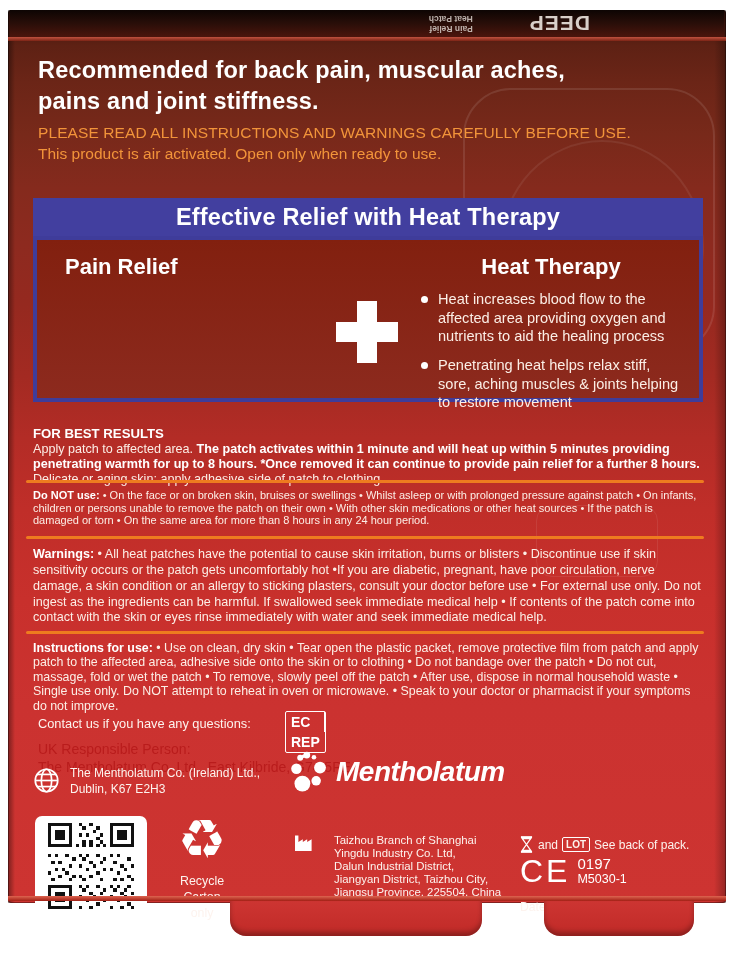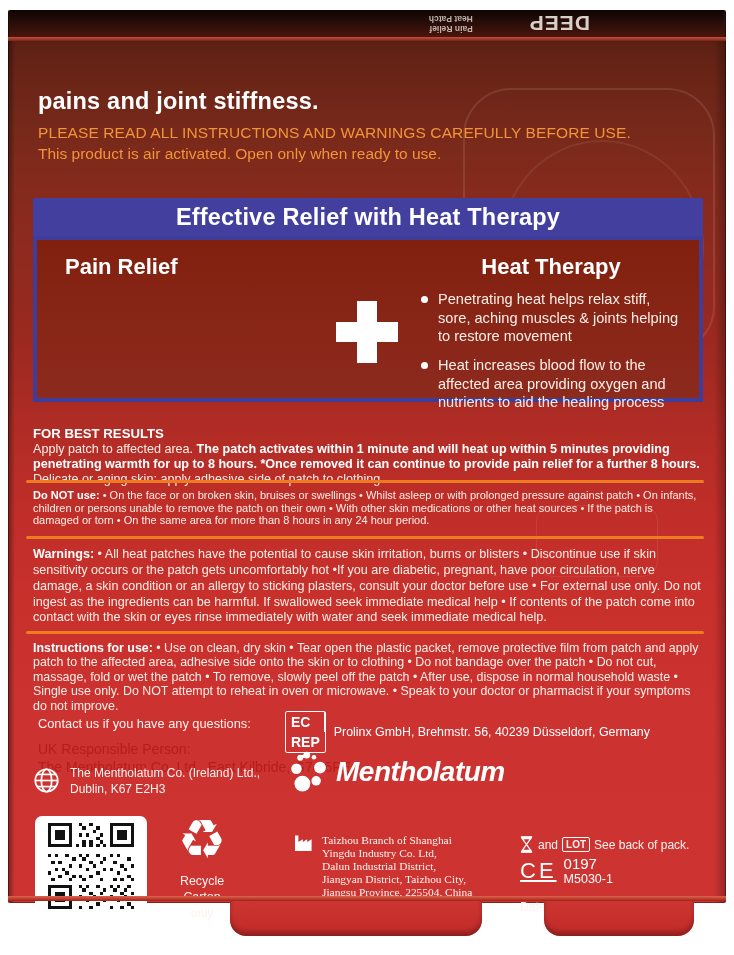--- a/index.html
+++ b/index.html
@@ -67,27 +67,27 @@
   .globe{position:absolute;left:25px;top:757px;width:27px;height:27px;}
   .logo{position:absolute;left:282px;top:740px;display:flex;align-items:center;color:#fff;}
   .logo-word{font-size:28px;font-weight:bold;font-style:italic;letter-spacing:-.5px;margin-left:8px;}
   
   .qr{position:absolute;left:27px;top:806px;width:112px;height:100px;background:#fff;border-radius:7px;padding:7px;box-sizing:border-box;}
   .qr svg{width:100%;height:100%;}
   .recycle{position:absolute;left:148px;top:800px;width:92px;text-align:center;color:#fdf3ee;}
   .recycle .glyph{font-family:"DejaVu Sans",sans-serif;font-size:54px;line-height:60px;color:#fff;}
   .recycle .cap{font-size:12.4px;line-height:1.28;margin-top:4px;}
   .factory-icon{position:absolute;left:286px;top:823px;width:22px;height:19px;}
-  .mfg{position:absolute;left:314px;top:824px;color:#fdf3ee;font-size:11.4px;line-height:1.13;font-family:Liberation Serif, serif;}
+  .mfg{position:absolute;left:326px;top:824px;color:#fdf3ee;font-size:11.4px;line-height:1.13;}
   .store{position:absolute;left:314px;top:890px;color:#fdf3ee;font-size:12.2px;}
   .lot-line{position:absolute;left:512px;top:826px;display:flex;align-items:center;color:#fdf3ee;font-size:12px;}
   .hourglass{width:13px;height:17px;margin-right:5px;}
   .lot-box{border:1.5px solid #fff;border-radius:2px;font-size:10px;font-weight:bold;padding:1px 3px;margin:0 4px;}
   .ce-block{position:absolute;left:512px;top:843px;display:flex;color:#fff;}
-  .ce-mark{font-size:22px;line-height:36px;letter-spacing:3px;text-decoration:underline;}
+  .ce-mark{font-size:32px;line-height:36px;letter-spacing:3px;}
   .ce-nums{margin-left:7px;padding-top:2px;}
   .ce-num{font-size:15px;line-height:17px;}
   .ce-model{font-size:12.5px;line-height:15px;}
   .date{position:absolute;left:512px;top:890px;color:#fdf3ee;font-size:12.2px;}
   
   .edge-line{position:absolute;left:0;top:886px;width:718px;height:5px;background:linear-gradient(180deg,#dd6450,#a32015);}
   .tab{position:absolute;top:891px;height:35px;background:linear-gradient(180deg,#cd3532,#c02a27);border-radius:0 0 16px 16px;box-shadow:inset 0 -4px 5px rgba(0,0,0,.28);}
   .tab-left{left:222px;width:252px;}
   .tab-right{left:536px;width:150px;}
 </style>
@@ -110,21 +110,21 @@
       </div>
     </div>
     <div class="flap-edge"></div>
 
     <div class="diecut-rect"></div>
     <div class="diecut-oval"></div>
     <div class="diecut-tab"></div>
     <div class="crease-v"></div>
 
     <div class="headline">
-      <br>
+      <span>Recommended for back pain, muscular aches,</span><br>
       <span>pains and joint stiffness.</span>
     </div>
 
     <div class="orange-note">
       <span class="caps">PLEASE READ ALL INSTRUCTIONS AND WARNINGS CAREFULLY BEFORE USE.</span><br>
       <span>This product is air activated. Open only when ready to use.</span>
     </div>
 
     <div class="banner">Effective Relief with Heat Therapy</div>
 
@@ -132,25 +132,25 @@
       <div class="col-left">
         <h2>Pain Relief</h2>
       </div>
       <div class="plus-wrap">
         <div class="plus"></div>
       </div>
       <div class="col-right">
         <h2>Heat Therapy</h2>
         <div class="bullet">
           <span class="dot"></span>
-          <span>Penetrating heat helps relax stiff, sore, aching muscles &amp; joints helping to restore movement</span>
+          <span>Heat increases blood flow to the affected area providing oxygen and nutrients to aid the healing process</span>
         </div>
         <div class="bullet">
           <span class="dot"></span>
-          <span>Heat increases blood flow to the affected area providing oxygen and nutrients to aid the healing process</span>
+          <span>Penetrating heat helps relax stiff, sore, aching muscles &amp; joints helping to restore movement</span>
         </div>
       </div>
     </div>
 
     <div class="sec sec-best">
       <span class="h">FOR BEST RESULTS</span>
       <span>Apply patch to affected area. </span><b>The patch activates within 1 minute and will heat up within 5 minutes providing penetrating warmth for up to 8 hours.  *Once removed it can continue to provide pain relief for a further 8 hours.</b>
       <div>Delicate or aging skin: apply adhesive side of patch to clothing.</div>
     </div>
     <div class="rule r1"></div>
@@ -169,21 +169,20 @@
       <b>Instructions for use:</b><span> • Use on clean, dry skin • Tear open the plastic packet, remove protective film from patch and apply patch to the affected area, adhesive side onto the skin or to clothing • Do not bandage over the patch • Do not cut, massage, fold or wet the patch • To remove, slowly peel off the patch • After use, dispose in normal household waste • Single use only. Do NOT attempt to reheat in oven or microwave. • Speak to your doctor or pharmacist if your symptoms do not improve.</span>
     </div>
 
     <div class="contact-prompt">Contact us if you have any questions:</div>
 
     <div class="ecrep-row">
       <span class="ecrep-box">
         <span>EC</span>
           <span>REP</span>
       </span>
-      <span class="ecrep-addr">Prolinx GmbH, Brehmstr. 56, 40239 Düsseldorf, Germany</span>
     </div>
 
     <div class="uk-block">
       <span>UK Responsible Person:</span><br>
       <span>The Mentholatum Co. Ltd., East Kilbride, G74 5PE.</span>
     </div>
 
     <svg class="globe" viewBox="0 0 24 24">
       <g fill="none" stroke="#fff" stroke-width="1.5">
         <circle cx="12" cy="12" r="10"></circle>

